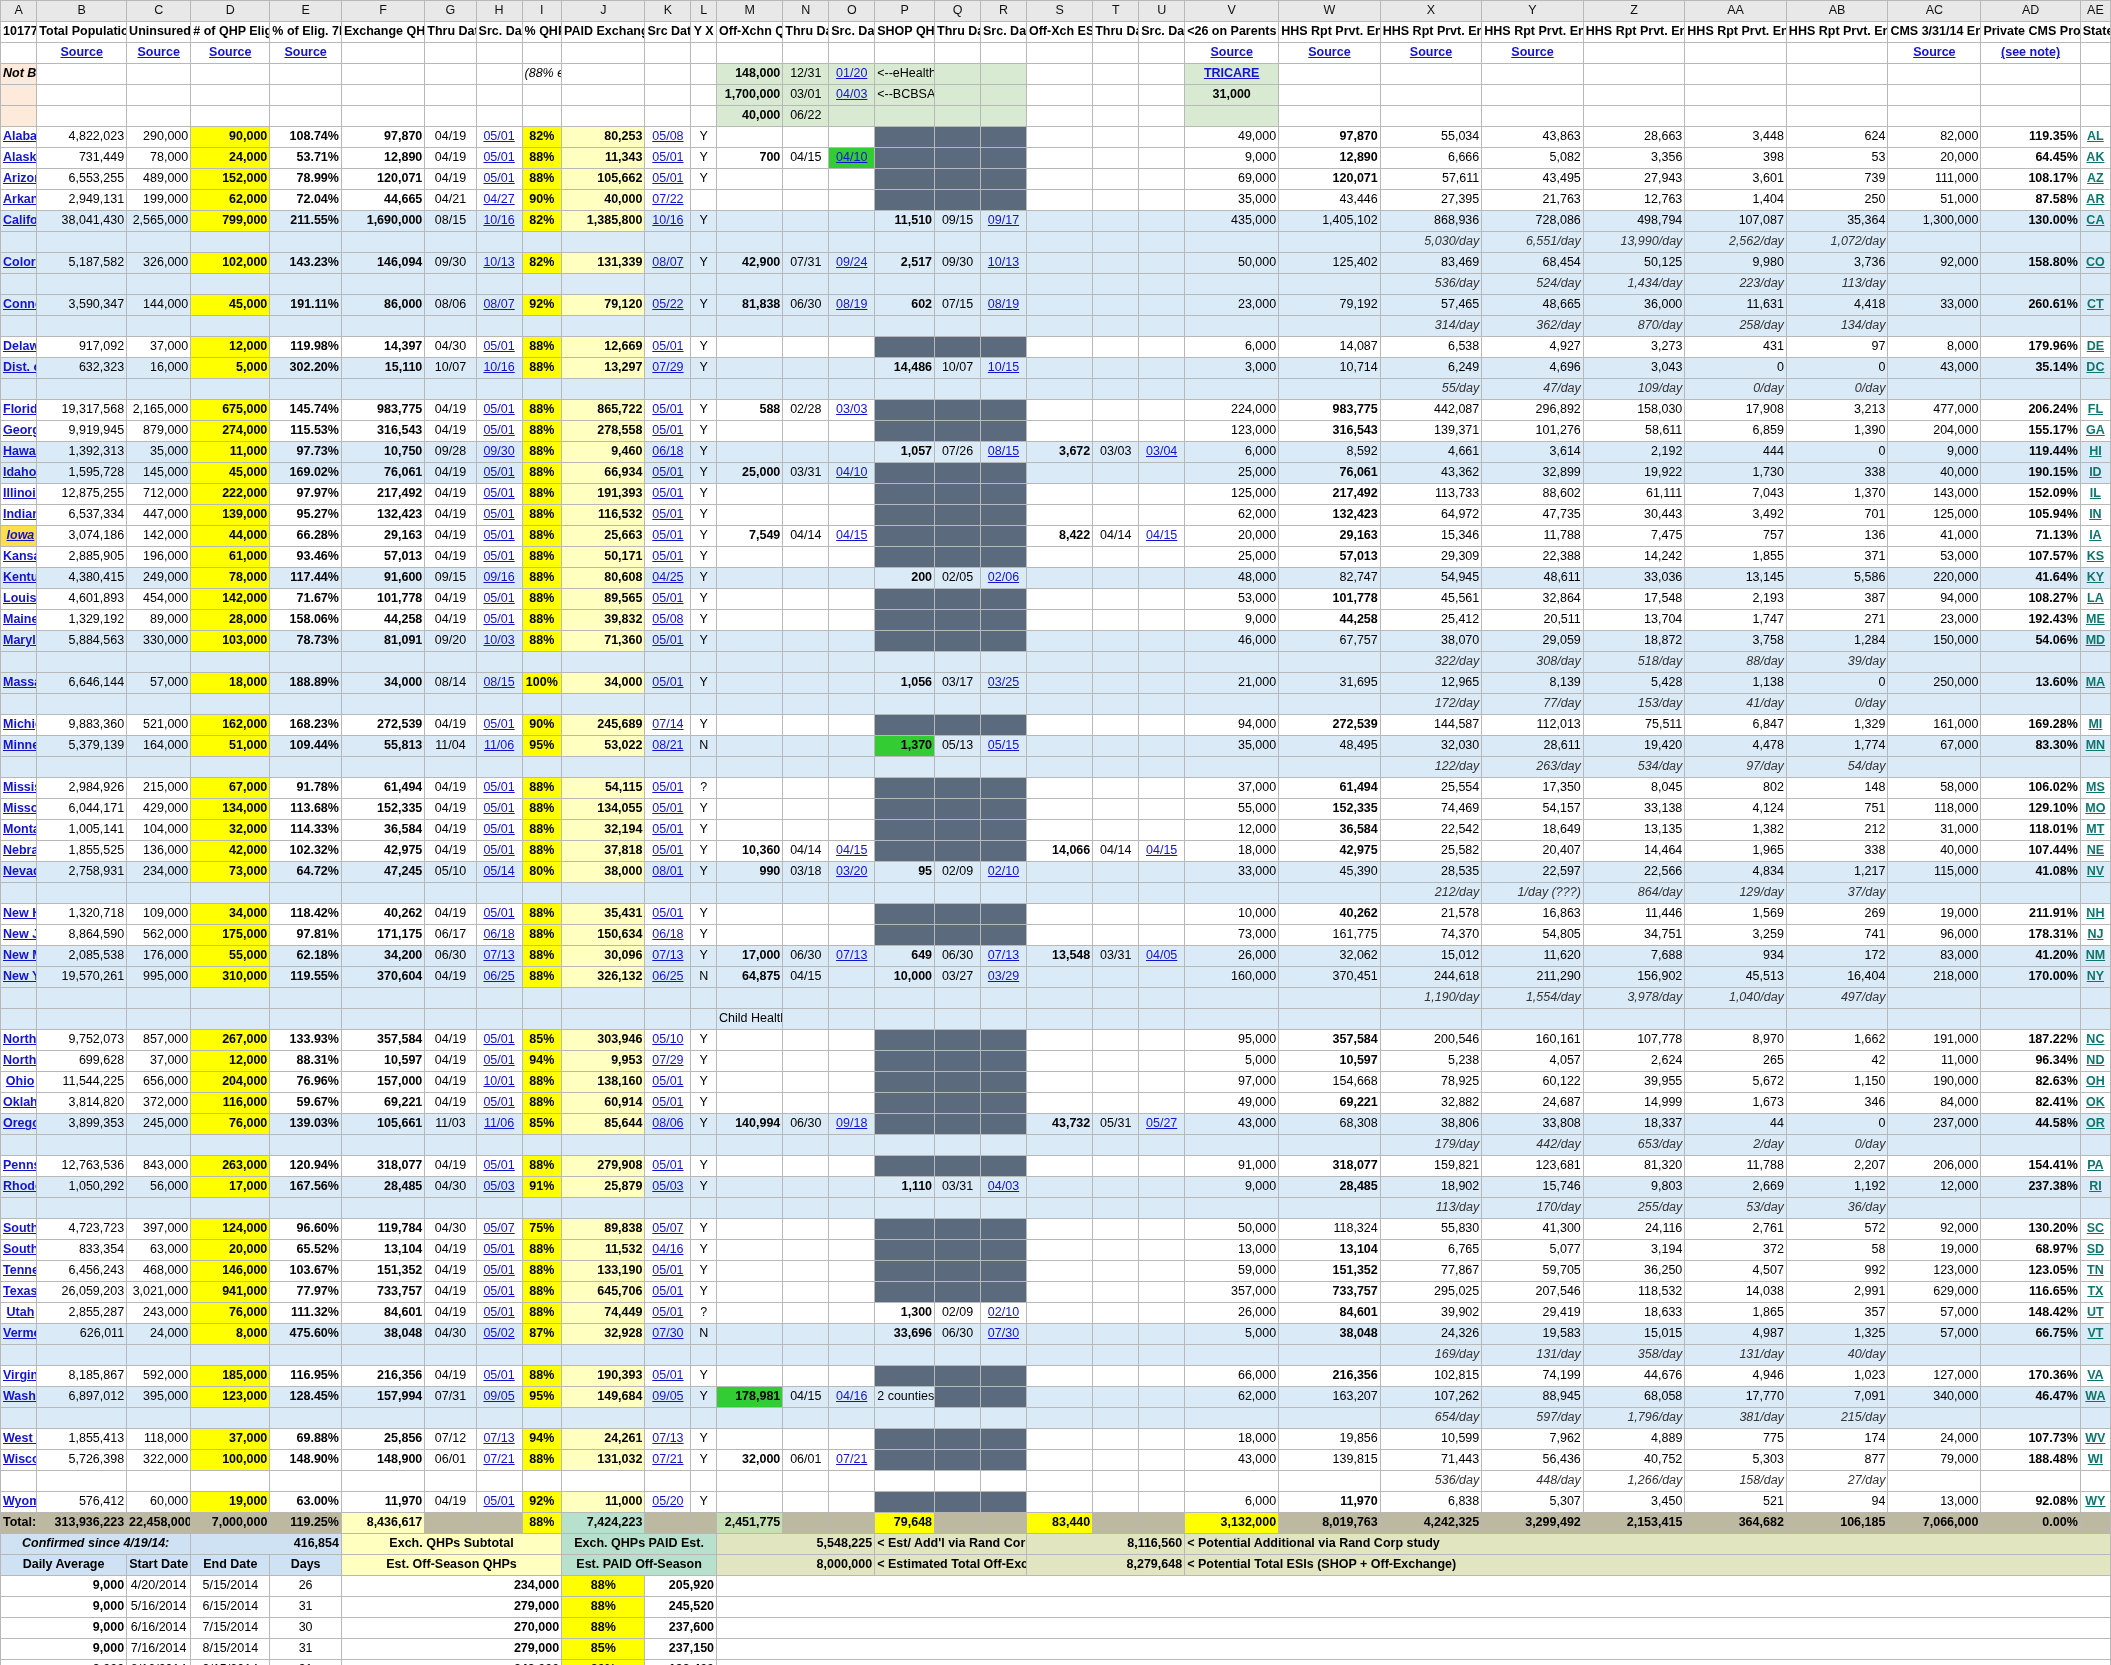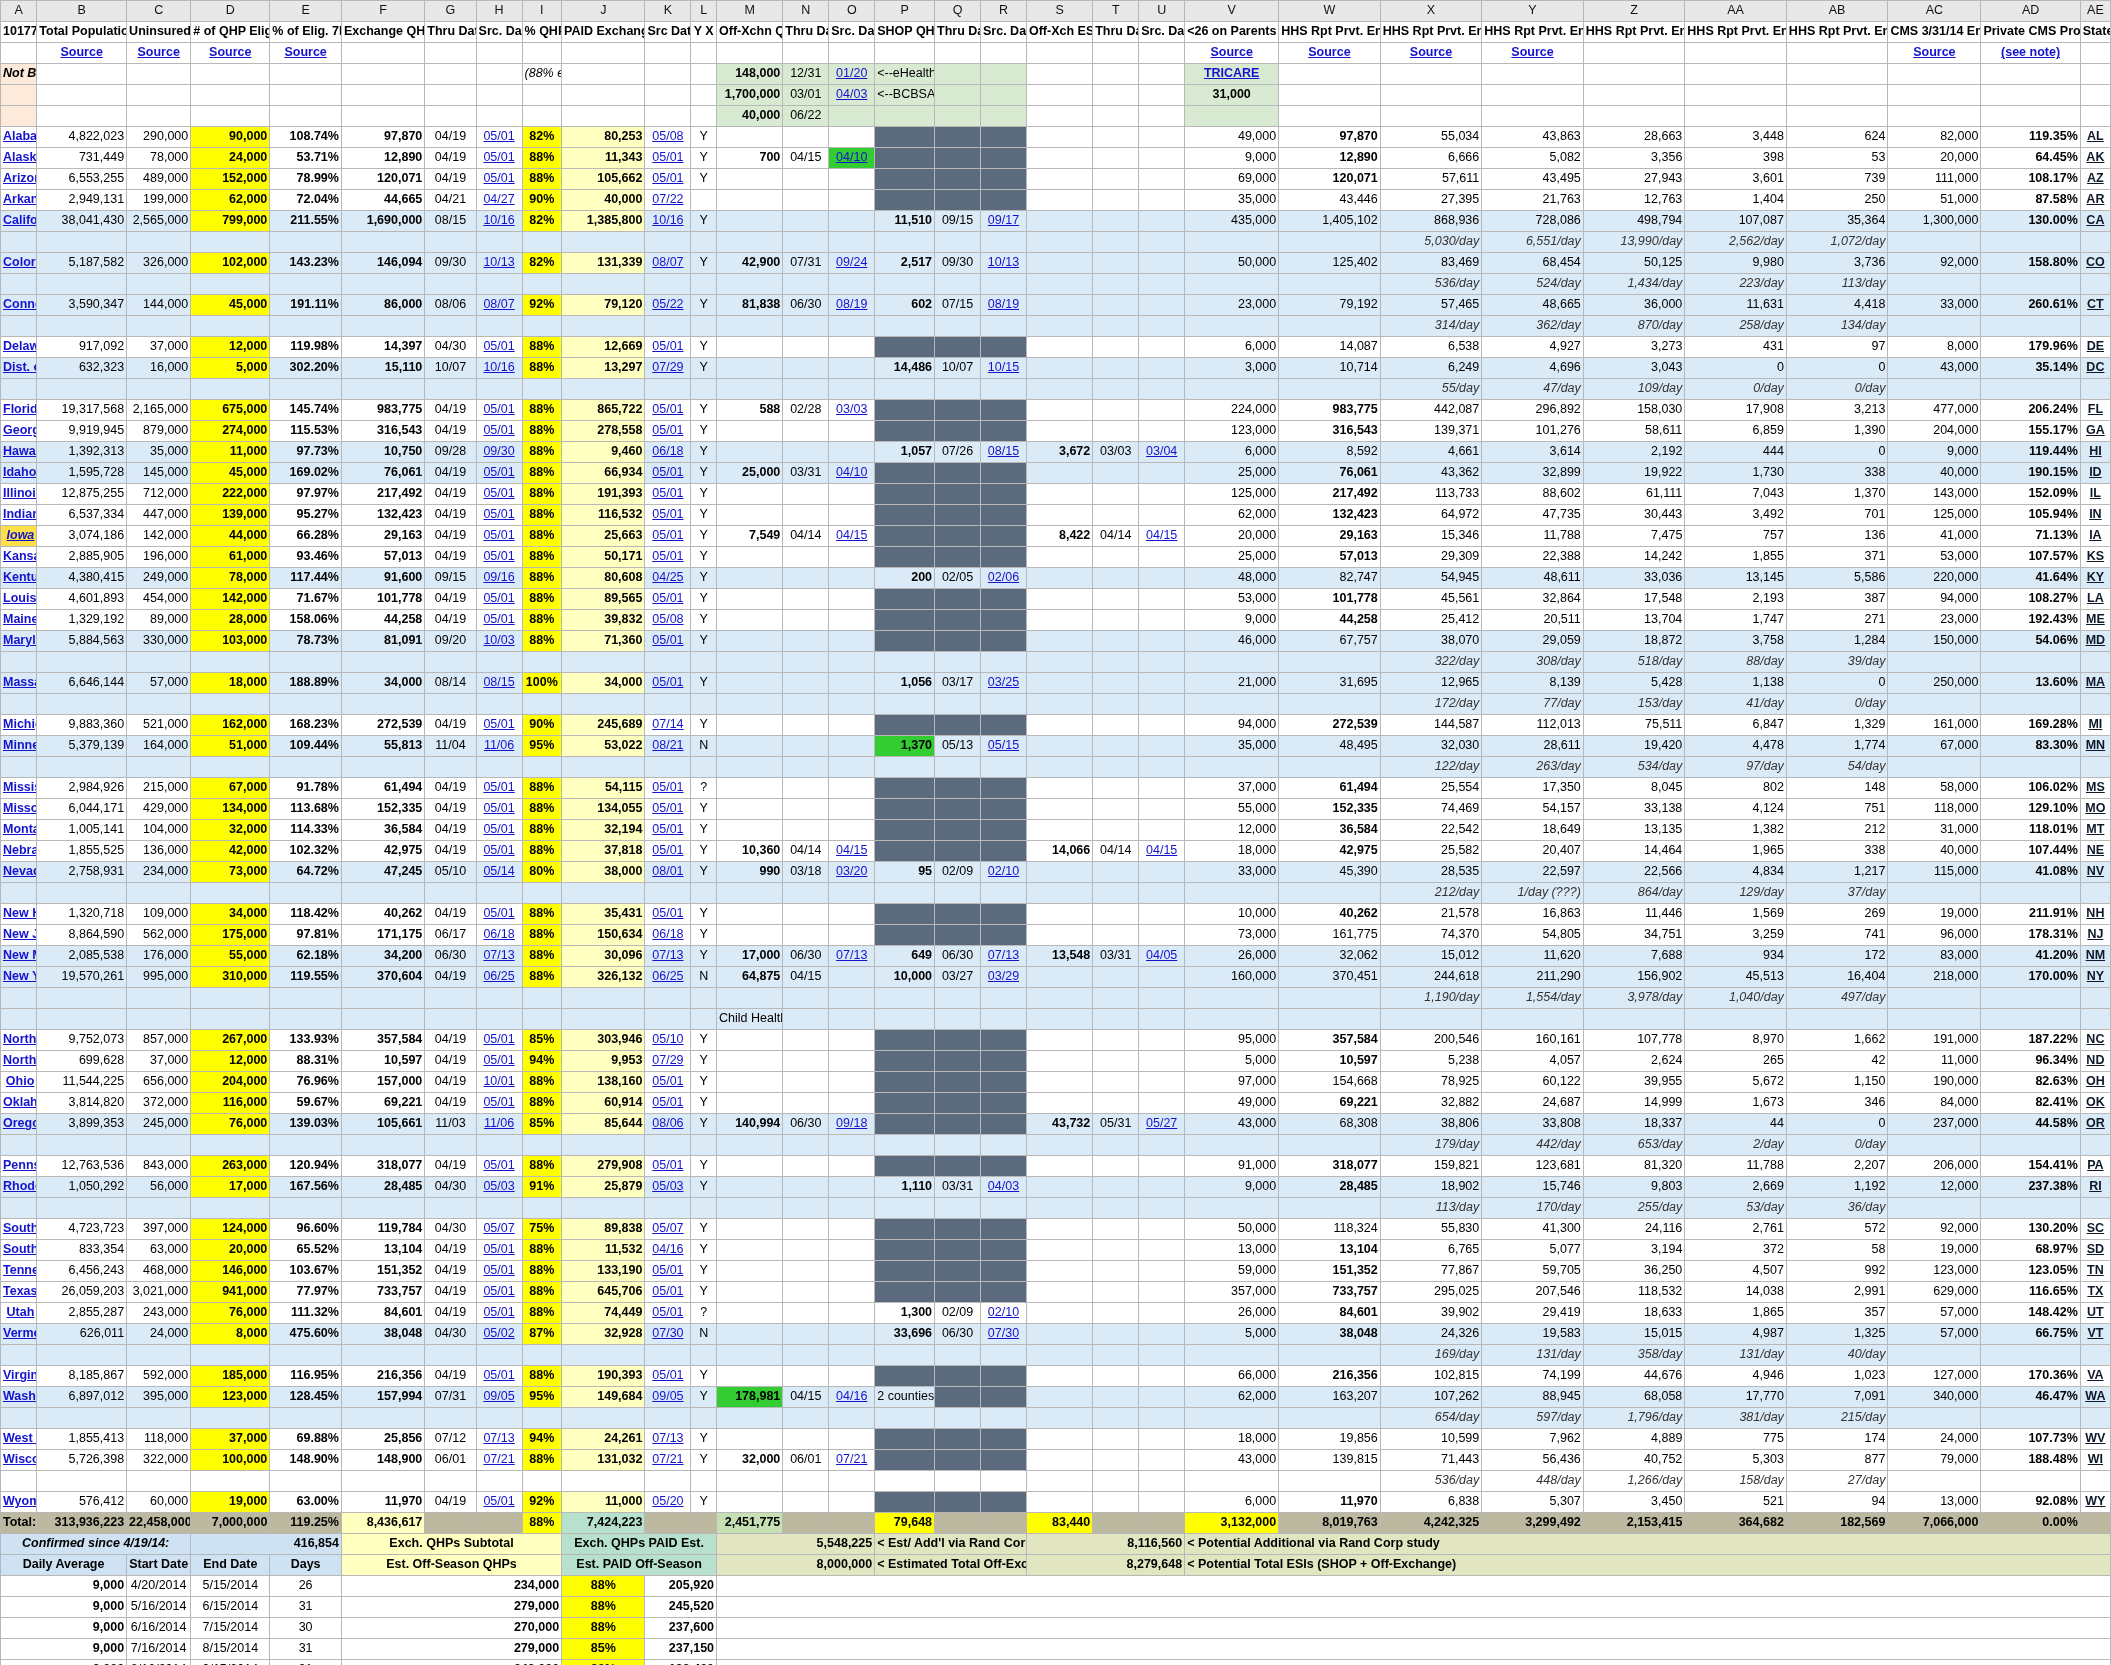--- a/index.html
+++ b/index.html
@@ -75,21 +75,21 @@
   .perday { font-size: 10.5px; font-style: italic; color:#333; text-align:right; padding-right:4px;}
   .rowhdr {
     background: #e8e8e8;
     text-align: center;
     font-size: 11px;
     border: 1px solid #9a9a9a;
     width: 34px;
     color:#111;
   }
   .subrow td { height: 17px; border-top: none; }
-  .stnote { text-align:center; font-weight:bold; color:#0f172a; text-decoration:underline;}
+  .stnote { text-align:center; font-weight:bold; color:#0f766e; text-decoration:underline;}
   .bottom td { font-size: 12.5px; height: 21px; }
 </style>
 </head>
 <body>
 
 <div id="sheet">
   <table class="grid">
     <colgroup>
       <col style="width:34px">
         <col style="width:84px">
@@ -2522,21 +2522,21 @@
           <td class="totbg"></td>
           <td class="yellow b r">83,440</td>
           <td class="totbg"></td>
           <td class="totbg"></td>
           <td class="yellow b r">3,132,000</td>
           <td class="totbg b r">8,019,763</td>
           <td class="totbg b r">4,242,325</td>
           <td class="totbg b r">3,299,492</td>
           <td class="totbg b r">2,153,415</td>
           <td class="totbg b r">364,682</td>
-          <td class="totbg b r">182,569</td>
+          <td class="totbg b r">106,185</td>
           <td class="totbg b r">7,066,000</td>
           <td class="totbg b r">0.00%</td>
           <td class="totbg"></td>
         </tr>
         <tr class="bottom">
           <td class="c i b smfont" colspan="3" style="background: rgb(207, 226, 243);">Confirmed since 4/19/14:</td>
           <td class="r b" colspan="2" style="background: rgb(207, 226, 243);">416,854</td>
           <td class="c b smfont" colspan="4" style="background: rgb(255, 255, 192);">Exch. QHPs Subtotal</td>
           <td class="c b smfont" colspan="3" style="background: rgb(183, 225, 205);">Exch. QHPs PAID Est.</td>
           <td class="r b" colspan="3" style="background: rgb(226, 230, 192);">5,548,225</td>

